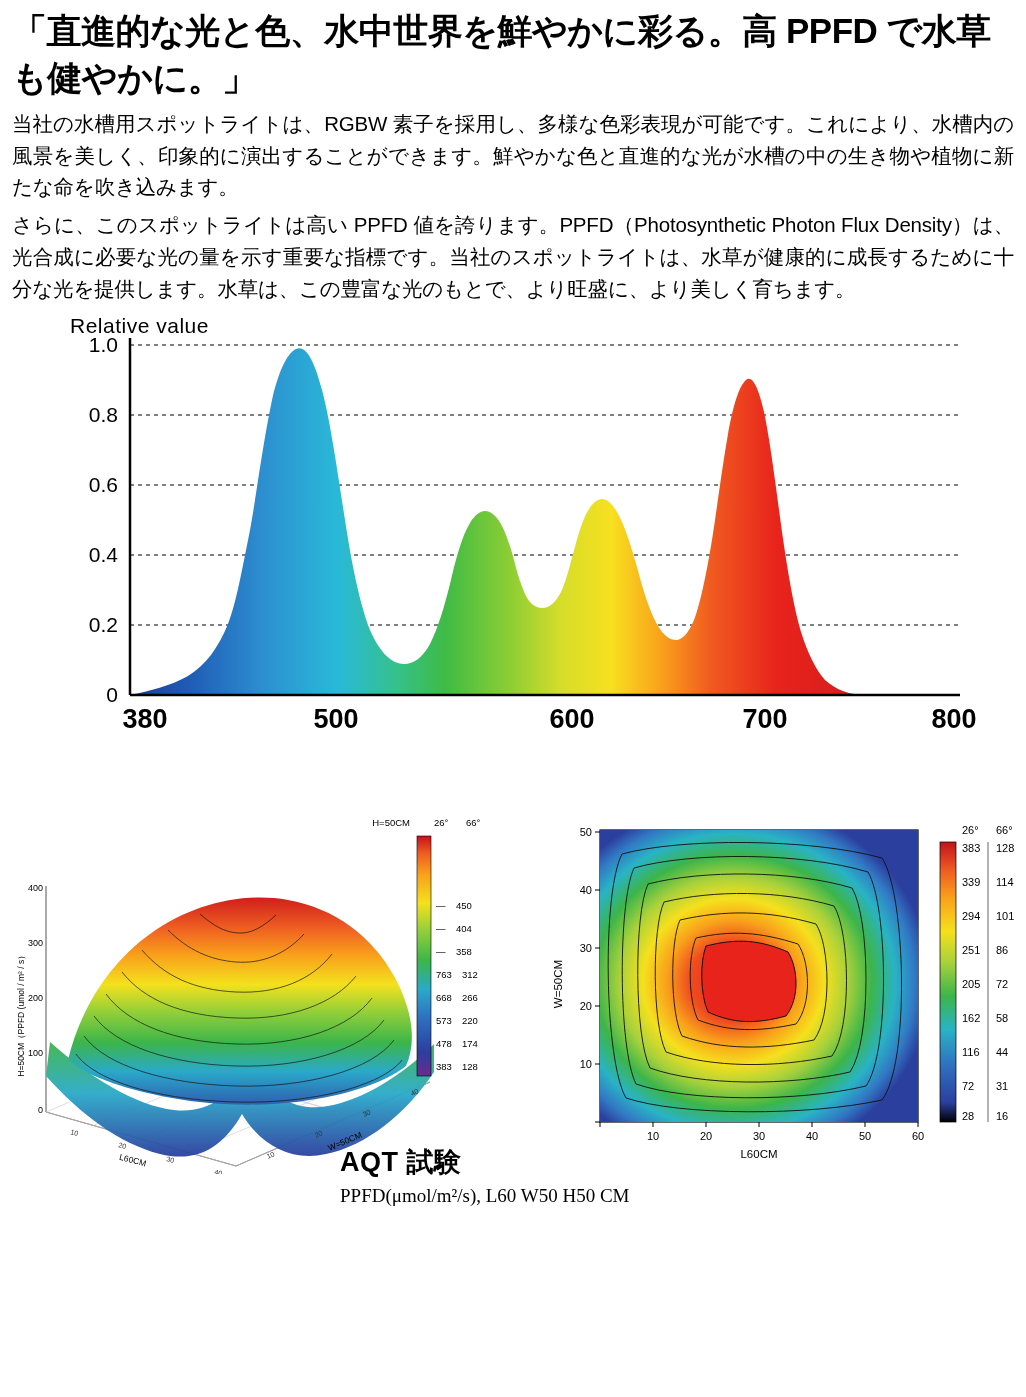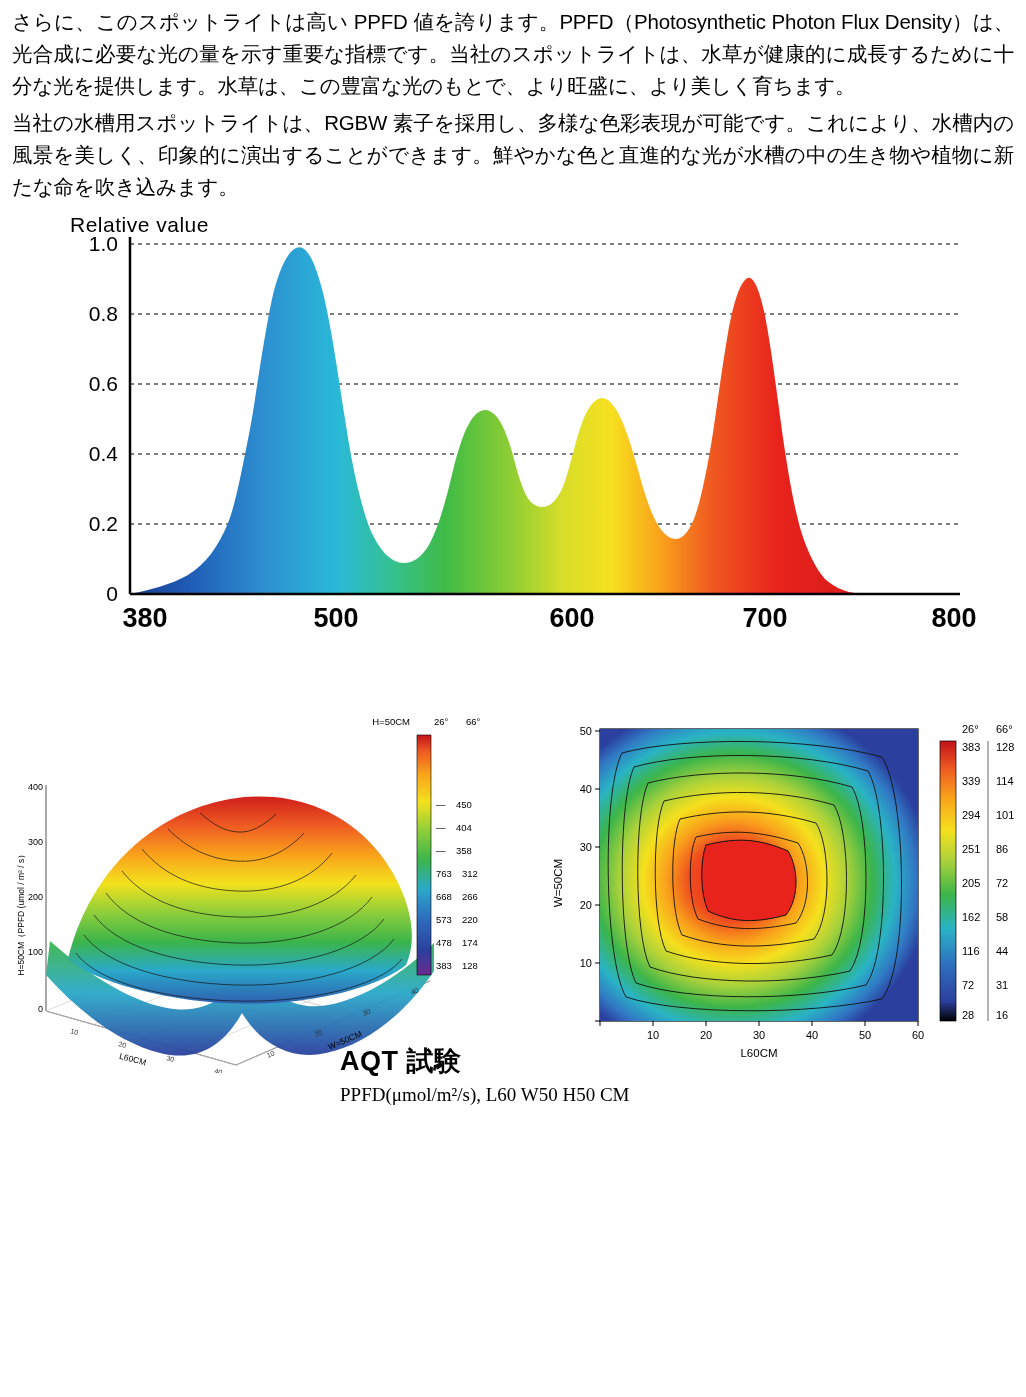--- a/index.html
+++ b/index.html
@@ -57,23 +57,24 @@
   }
   .aqt-title { font-size: 27px; font-weight: bold; letter-spacing: 0.5px; }
   .aqt-sub { font-size: 19px; margin-top: 5px; font-family: Liberation Serif, serif; }
 </style>
 </head>
 <body>
 
 <div class="page">
 
 
-
+  <div class="headline">「直進的な光と色、水中世界を鮮やかに彩る。高 PPFD で水草も健やかに。」</div>
+
+  <div class="body-para">当社の水槽用スポットライトは、RGBW 素子を採用し、多様な色彩表現が可能です。これにより、水槽内の風景を美しく、印象的に演出することができます。鮮やかな色と直進的な光が水槽の中の生き物や植物に新たな命を吹き込みます。</div>
   <div class="body-para">さらに、このスポットライトは高い PPFD 値を誇ります。PPFD（Photosynthetic Photon Flux Density）は、光合成に必要な光の量を示す重要な指標です。当社のスポットライトは、水草が健康的に成長するために十分な光を提供します。水草は、この豊富な光のもとで、より旺盛に、より美しく育ちます。</div>
-  <div class="body-para">当社の水槽用スポットライトは、RGBW 素子を採用し、多様な色彩表現が可能です。これにより、水槽内の風景を美しく、印象的に演出することができます。鮮やかな色と直進的な光が水槽の中の生き物や植物に新たな命を吹き込みます。</div>
 
   <div class="spectrum-wrap">
     <div class="rel-value-label">Relative value</div>
 
     <svg class="spectrum-svg" width="1006" height="470" viewBox="0 0 1006 470">
       <defs>
         <linearGradient id="specGrad" x1="0" y1="0" x2="1" y2="0">
           <stop offset="0.00" stop-color="#1b3f8f"></stop>
           <stop offset="0.07" stop-color="#1f5bb5"></stop>
           <stop offset="0.16" stop-color="#2d8fd0"></stop>

